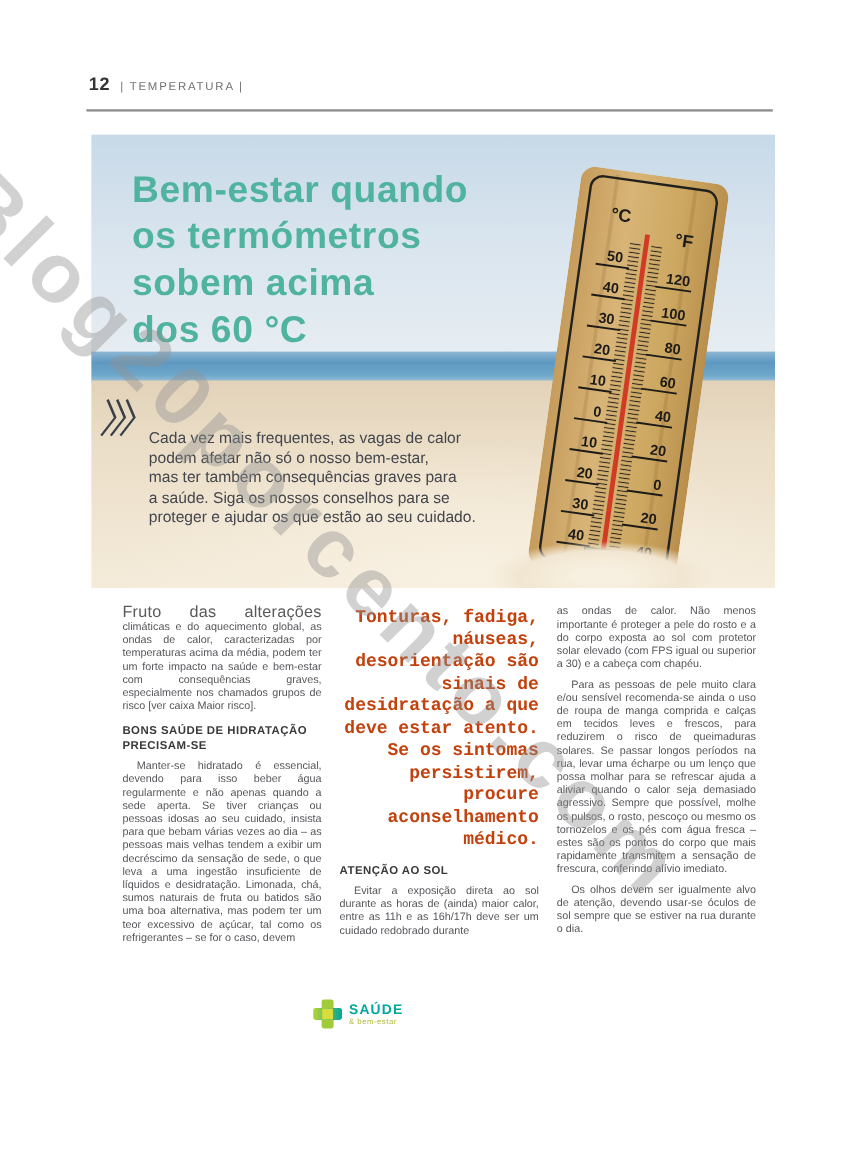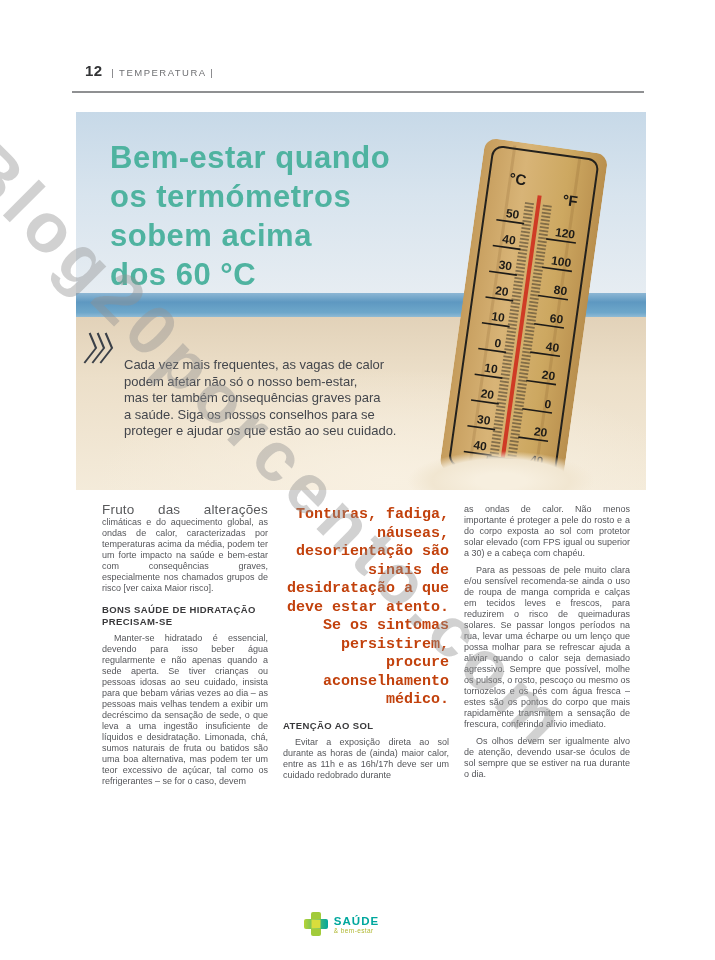--- a/index.html
+++ b/index.html
@@ -1,19 +1,19 @@
 <!DOCTYPE html>
 <html><head>
 <meta charset="utf-8">
 <style>
   html,body{margin:0;padding:0;background:#ffffff;}
   .page{position:relative;width:715px;height:960px;background:#fff;overflow:hidden;
         font-family:"Liberation Sans",sans-serif;color:#55565a;}
   
-  .header{position:absolute;left:85px;top:62px;white-space:nowrap;}
+  .header{position:absolute;left:74px;top:62px;white-space:nowrap;}
   .header .pnum{font-size:15px;font-weight:bold;color:#333436;letter-spacing:.5px;}
   .header .section{font-size:9.5px;color:#6f7073;letter-spacing:1.5px;margin-left:4px;}
   .header-rule{position:absolute;left:72px;top:91px;width:572px;height:2px;background:#8f9092;}
   
   .hero{position:absolute;left:76px;top:112px;width:570px;height:378px;overflow:hidden;}
   .sky{position:absolute;left:0;top:0;width:100%;height:186px;
        background:linear-gradient(180deg,#c7d9e8 0%,#d8e4ee 45%,#e7edf2 100%);}
   .ocean{position:absolute;left:0;top:181px;width:100%;height:26px;
        background:linear-gradient(180deg,#8db7d4 0%,#5e98c1 35%,#6ea7ca 75%,#9ec3da 100%);}
   .sand{position:absolute;left:0;top:205px;width:100%;height:173px;
@@ -35,22 +35,22 @@
   .columns{position:absolute;left:102px;top:504px;width:528px;display:flex;gap:15px;z-index:5;}
   .col{width:166px;font-size:9px;line-height:11px;text-align:justify;color:#55565a;}
   .col p{margin:0 0 6px 0;}
   .lead-in{font-size:13.5px;color:#58595b;letter-spacing:.2px;}
   .indent{text-indent:12px;}
   .subhead{font-size:9.5px;font-weight:bold;color:#39393b;letter-spacing:.4px;
        margin:10px 0 5px 0;text-align:left;line-height:12px;}
   .pullquote{font-family:Liberation Mono, monospace;font-size:15px;line-height:18.5px;
        font-weight:bold;color:#c2410c;text-align:right;margin:2px 0 9px 0;}
   
-  .footer-logo{position:absolute;left:0;top:911px;width:596px;display:flex;
-       justify-content:center;align-items:center;gap:5px;padding-left:43px;}
+  .footer-logo{position:absolute;left:0;top:832px;width:596px;display:flex;
+       justify-content:center;align-items:center;gap:5px;}
   .logo-text .t1{font-size:11.5px;font-weight:bold;color:#00a79d;letter-spacing:1px;line-height:12px;}
   .logo-text .t2{font-size:6.5px;color:#b0b832;letter-spacing:.4px;line-height:7px;}
 </style>
 </head>
 <body>
 
 <div class="page">
 
   <div class="header">
     <span class="pnum">12</span>

